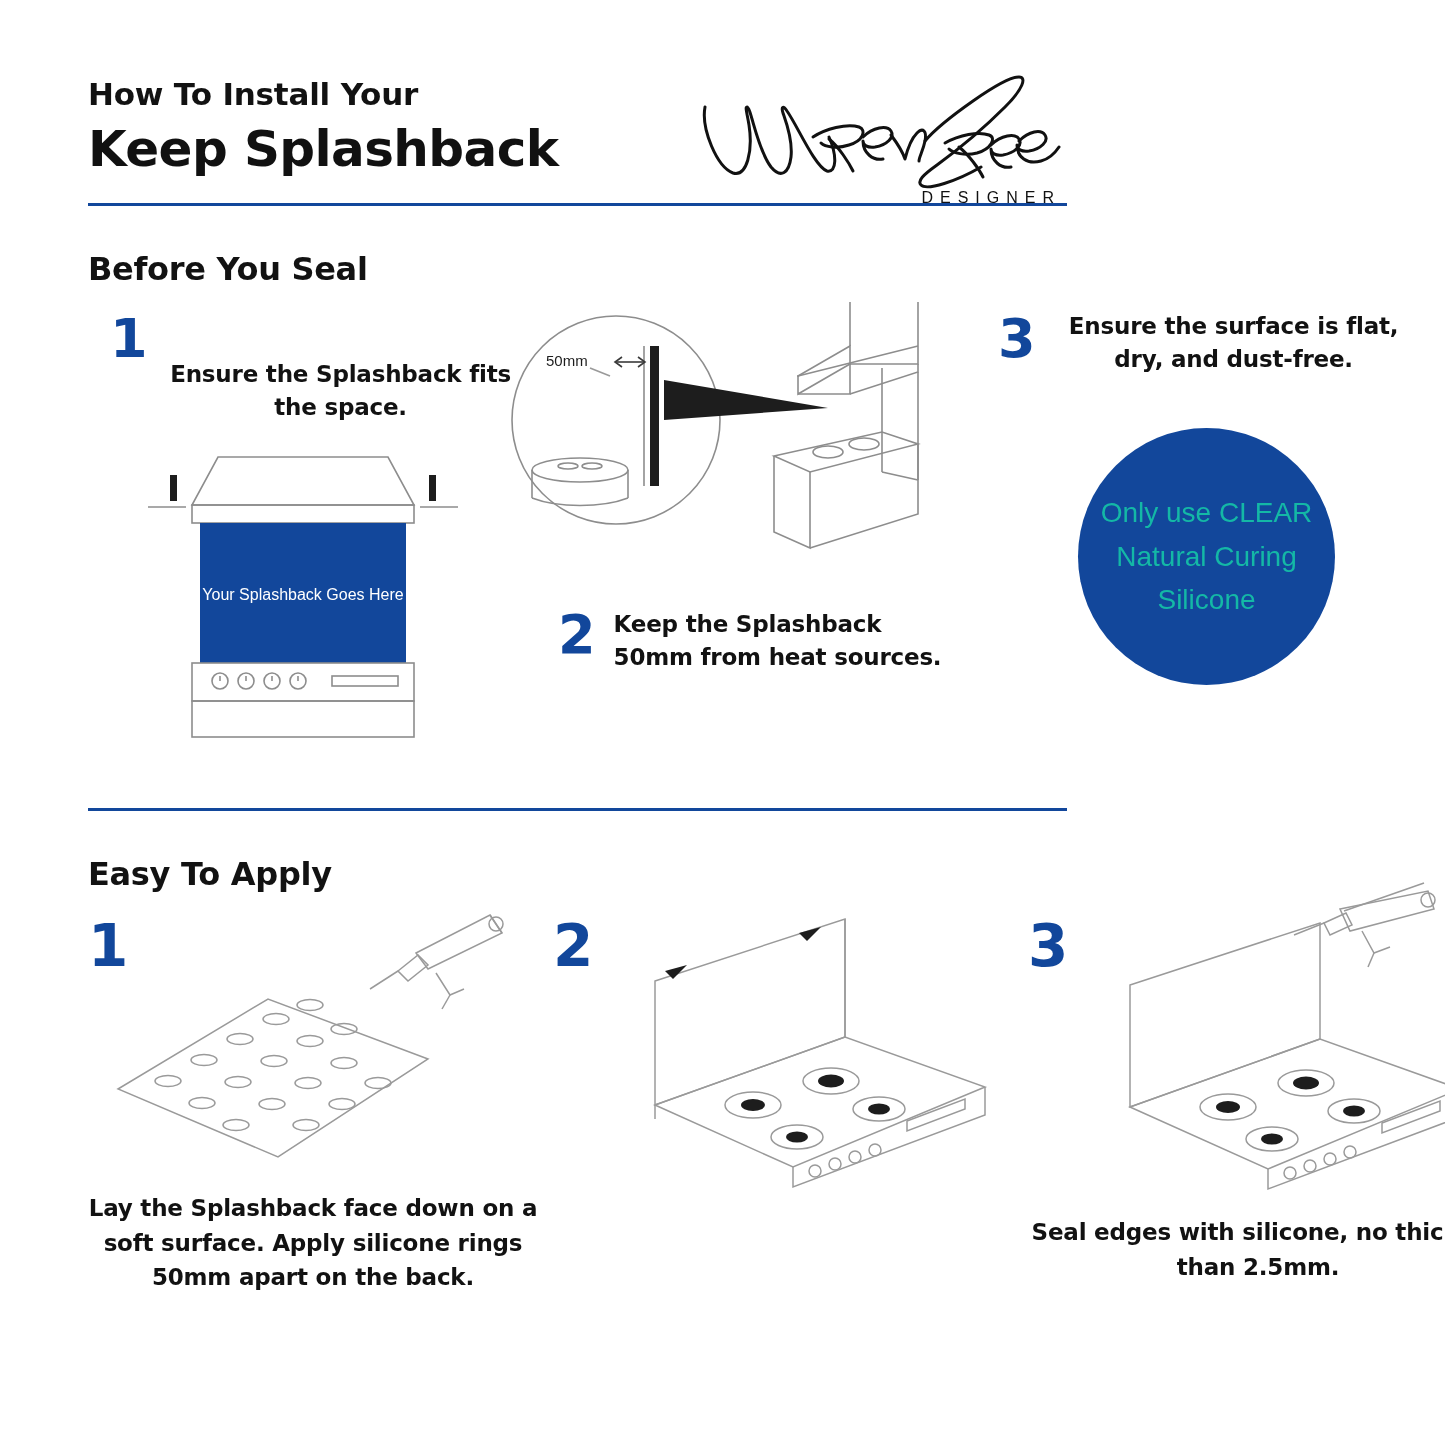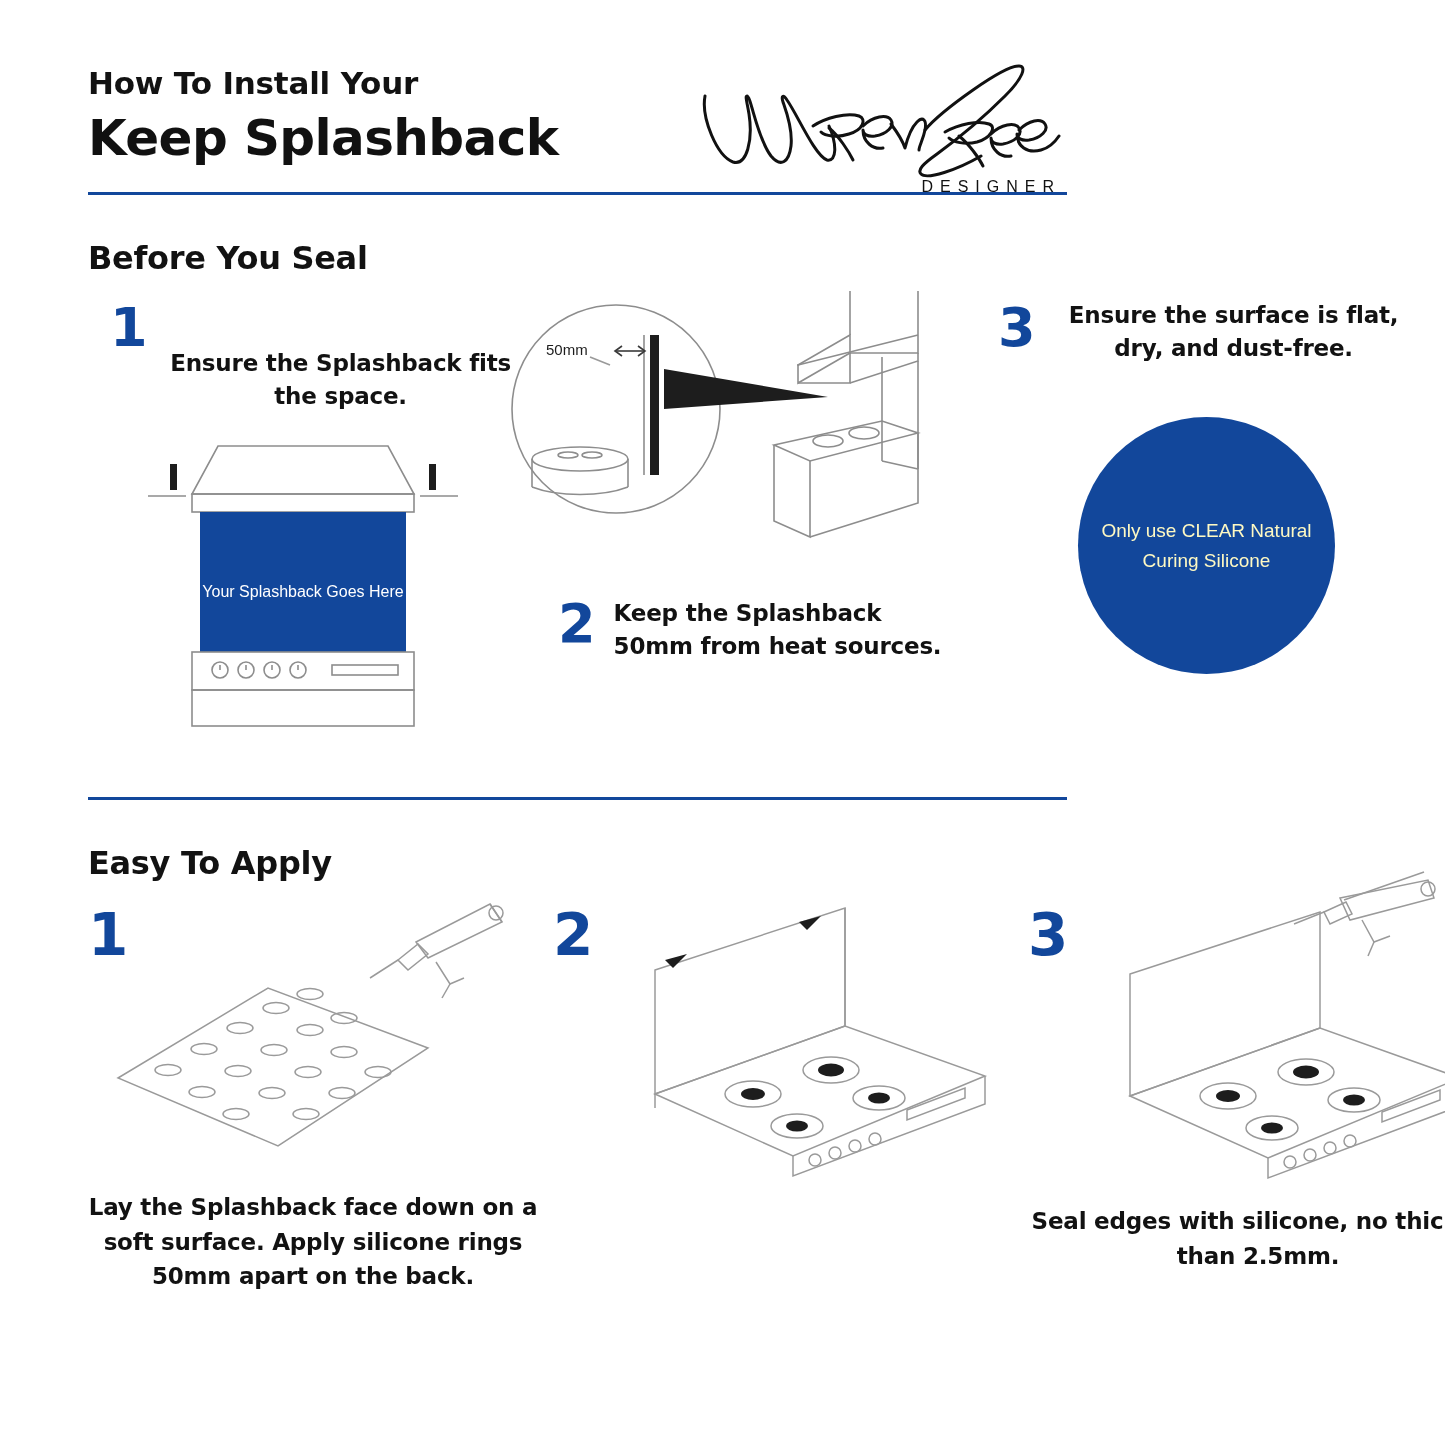--- a/index.html
+++ b/index.html
@@ -12,21 +12,21 @@
     background: #ffffff;
     font-family: "DejaVu Sans", sans-serif;
     color: #121212;
     overflow: hidden;
   }
   .page {
     position: relative;
     width: 1155px;
     height: 1445px;
     box-sizing: border-box;
-    padding: 4px 88px;
+    padding: 15px 88px;
   }
 
   
   .header {
     position: relative;
     height: 160px;
     padding-top: 62px;
     box-sizing: border-box;
   }
   .title-small {
@@ -120,26 +120,26 @@
   .c2-caption .step-text { width: 330px; }
 
   .circle-note {
     position: absolute;
     left: 80px;
     top: 118px;
     width: 257px;
     height: 257px;
     border-radius: 50%;
     background: #12479b;
-    color: #fef9c3;
+    color: #14b8a6;
     display: flex;
     align-items: center;
     justify-content: center;
     text-align: center;
-    font-size: 19px;
+    font-size: 28px;
     line-height: 1.55;
     font-family: "Liberation Sans", sans-serif;
   }
 
   .splash-label {
     position: absolute;
     left: 0;
     top: 0;
     width: 100%;
     text-align: center;
@@ -168,21 +168,21 @@
     top: 8px;
     left: 0;
   }
   .ecaption {
     font-size: 23px;
     font-weight: bold;
     line-height: 1.5;
     text-align: center;
     letter-spacing: -0.2px;
   }
-  .c1cap { margin-top: 18px; }
+  .c1cap { margin-top: 8px; }
   .c2cap { margin-top: 14px; }
   .c3cap { margin-top: 22px; }
   svg { overflow: visible; }
 </style>
 </head>
 <body>
 
 <div class="page">
 
   <div class="header">
@@ -241,21 +241,21 @@
             <circle cx="124" cy="234" r="8"></circle>
             <circle cx="150" cy="234" r="8"></circle>
             <line x1="72" y1="229" x2="72" y2="234"></line>
             <line x1="98" y1="229" x2="98" y2="234"></line>
             <line x1="124" y1="229" x2="124" y2="234"></line>
             <line x1="150" y1="229" x2="150" y2="234"></line>
             <rect x="184" y="229" width="66" height="10"></rect>
           </g>
         </svg>
         <div style="position:relative; margin-top:-188px; height:0;">
-          <div class="splash-label" style="left:52px; width:206px; top:38px; position:absolute;">Your Splashback Goes Here</div>
+          <div class="splash-label" style="left:52px; width:206px; top:30px; position:absolute;">Your Splashback Goes Here</div>
         </div>
       </div>
     </div>
 
     <div class="col2">
       <div class="fig2">
         <svg width="520" height="290" viewBox="0 0 520 290">
           <g stroke="#8d8d8d" stroke-width="1.6" fill="none">
 
             <circle cx="118" cy="118" r="104"></circle>

